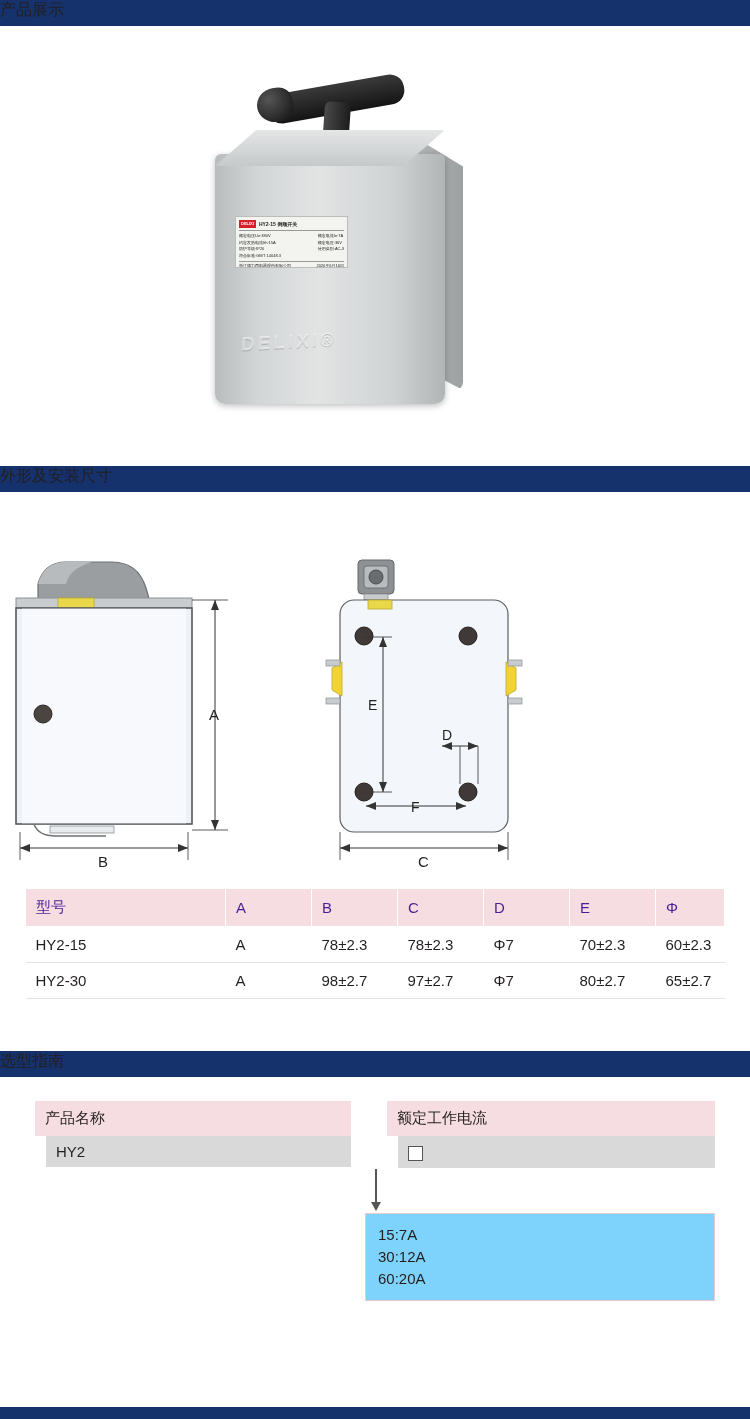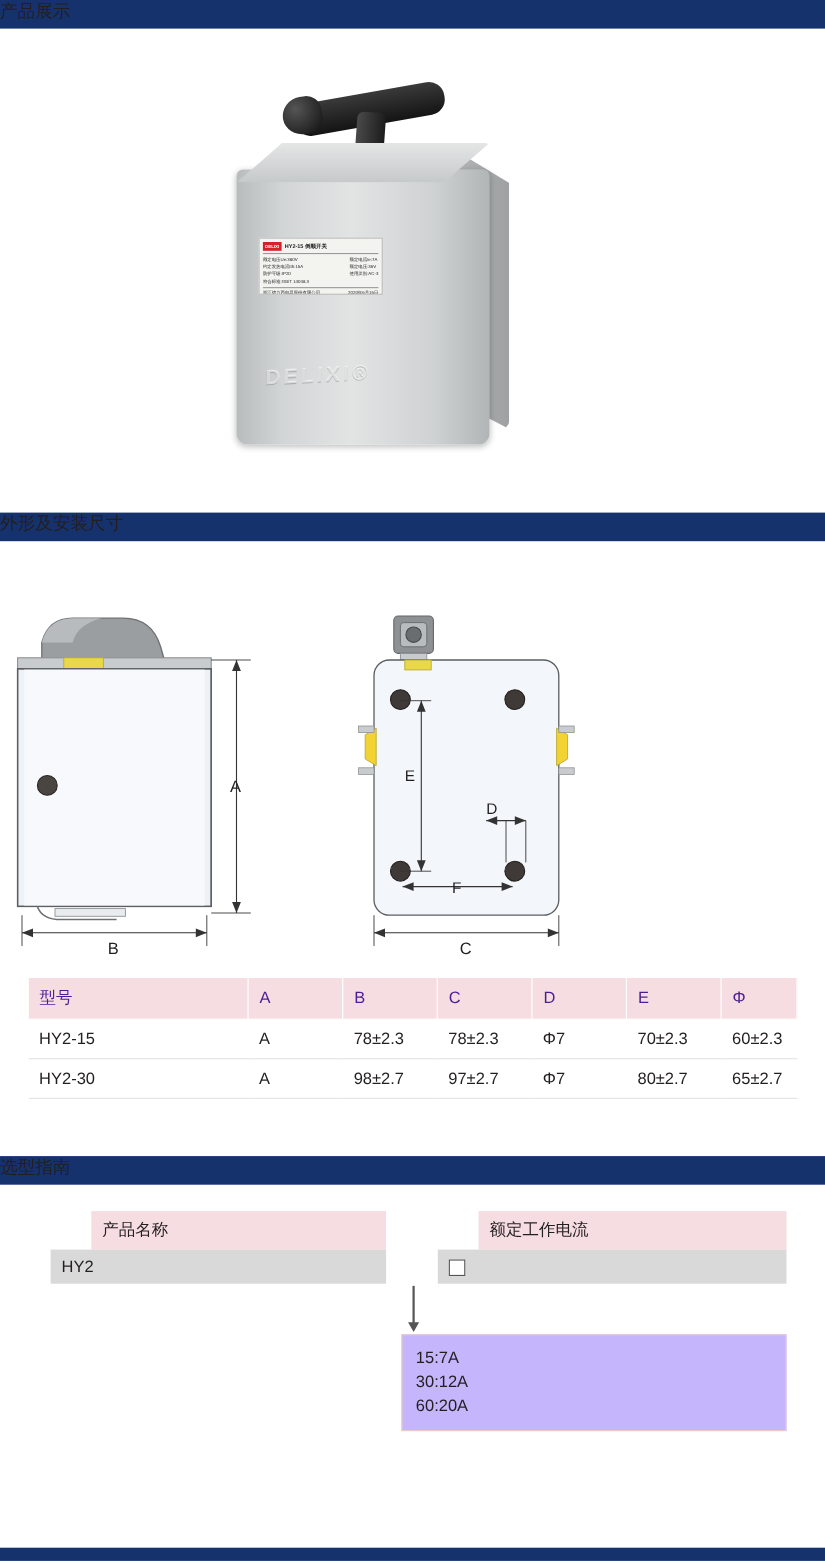--- a/index.html
+++ b/index.html
@@ -163,42 +163,41 @@
   .guide {
     position: relative;
     width: 680px;
     margin: 24px auto 0 auto;
     height: 210px;
   }
   .guide .col-head {
     background: #f6dde2;
     font-size: 15px;
     padding: 8px 10px;
-    margin-left: 48px;
   }
   .guide .col-val {
     background: #d9d9d9;
     font-size: 15px;
     padding: 7px 10px;
     margin-left: 11px;
   }
   .guide .left-col { position: absolute; left: 0; top: 0; width: 316px; }
   .guide .right-col { position: absolute; left: 330px; top: 0; width: 350px; padding-left: 22px; }
   .guide .sq {
     display: inline-block;
     width: 15px; height: 15px;
     border: 1px solid #555;
     background: #fff;
     vertical-align: middle;
   }
   .guide .optbox {
     position: absolute;
     left: 330px; top: 112px;
     width: 350px;
-    background: #c4b5fd;
+    background: #7dd3fc;
     border: 1px solid #e9c8ce;
     padding: 10px 12px;
     font-size: 15px;
     line-height: 22px;
   }
   .guide .arrow {
     position: absolute;
     left: 340px; top: 68px;
     width: 2px; height: 34px;
     background: #555;

